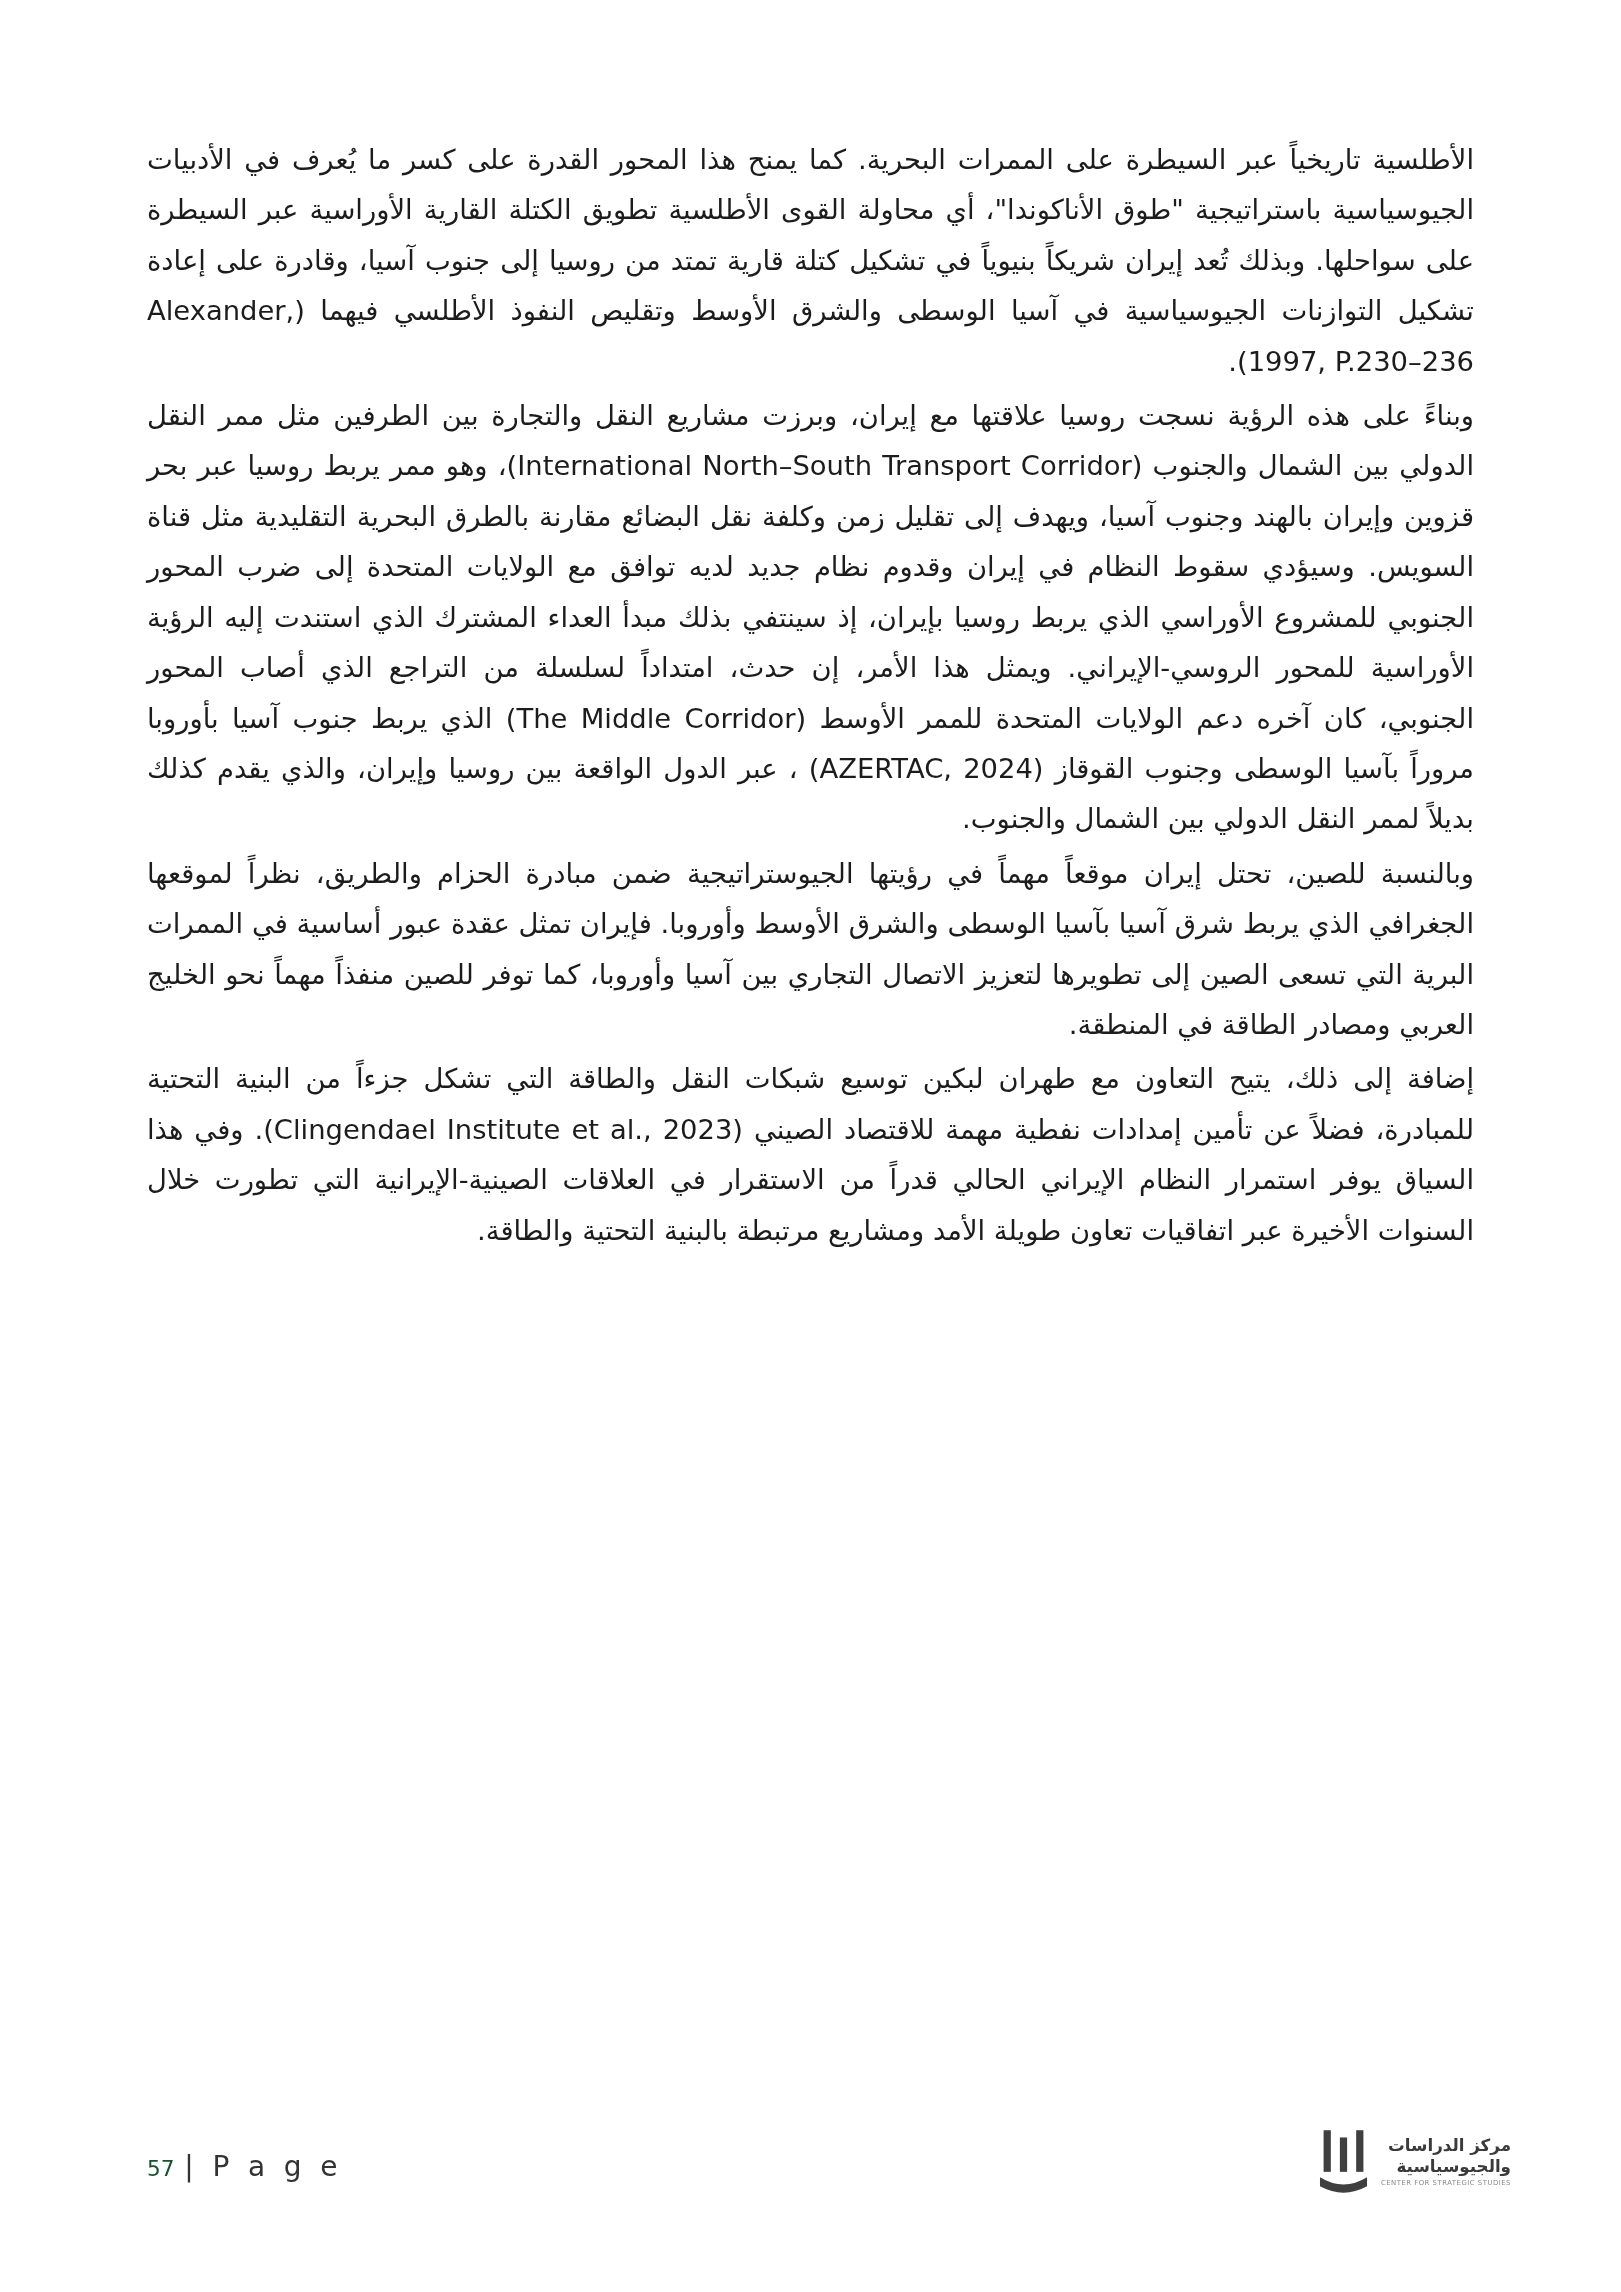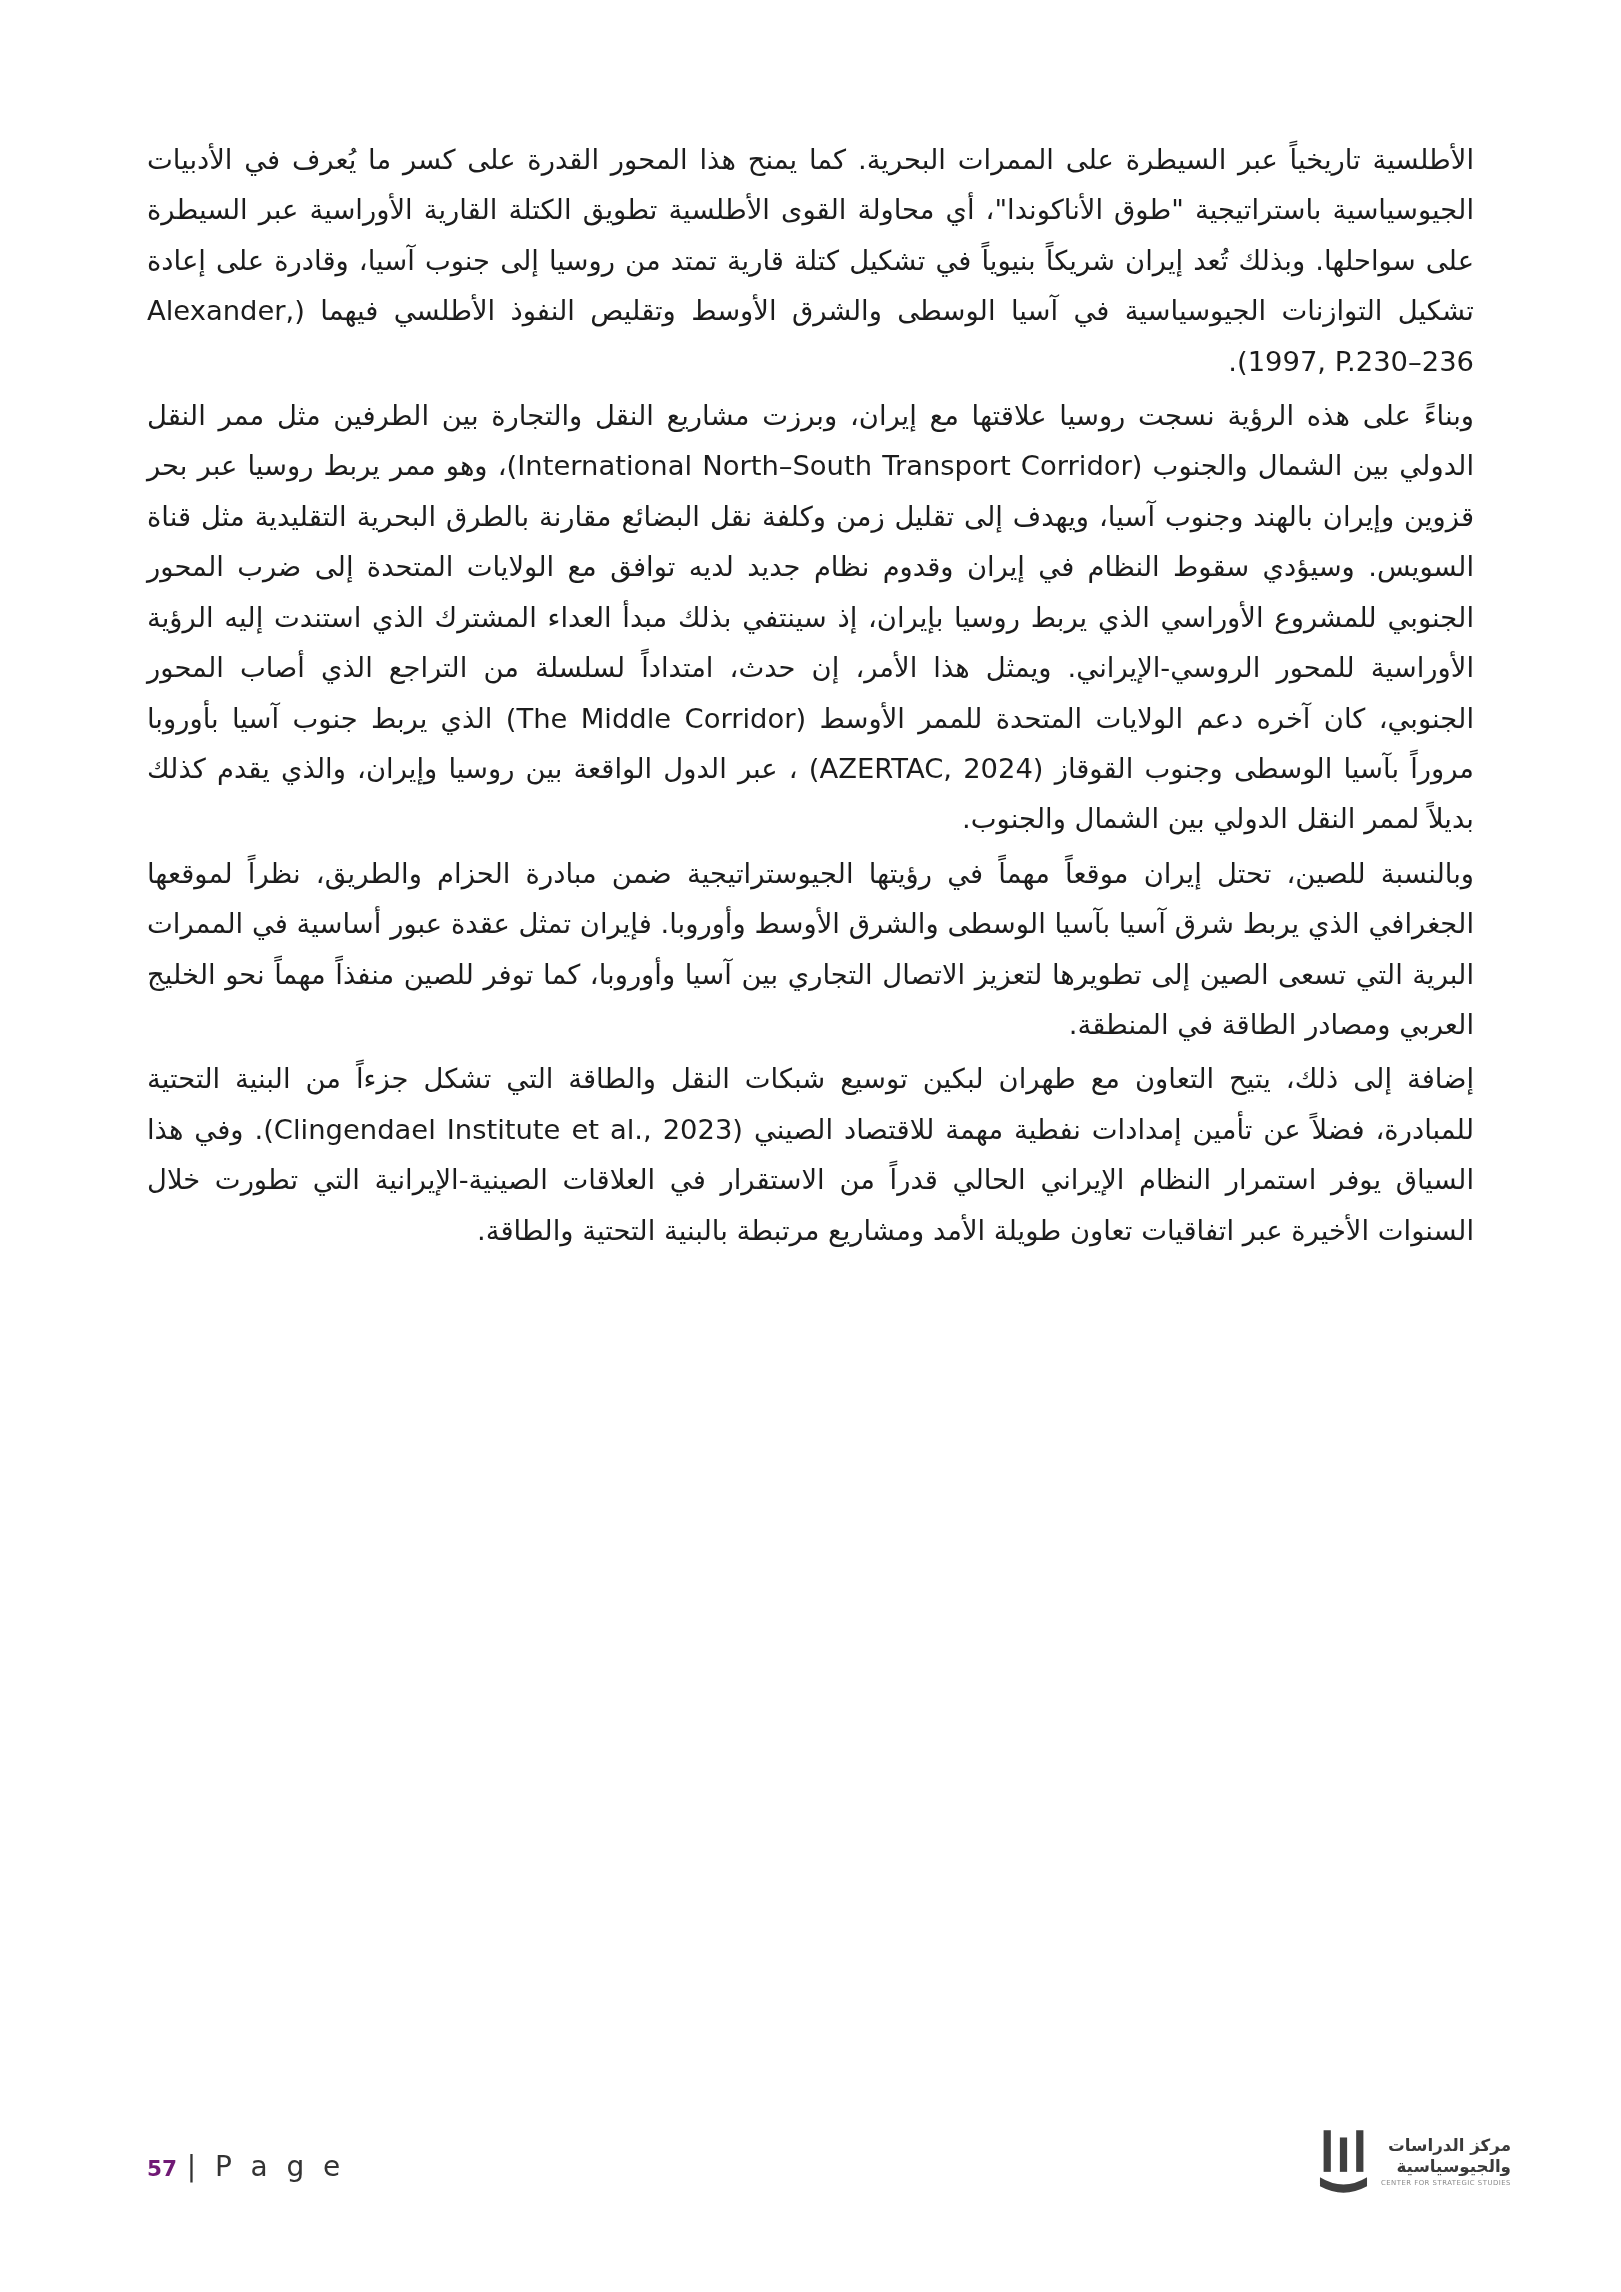--- a/index.html
+++ b/index.html
@@ -35,22 +35,22 @@
     left: 147px;
     bottom: 110px;
     direction: ltr;
     color: #222222;
     font-size: 21.6px;
     display: flex;
     align-items: baseline;
     gap: 9.8px;
   }
   .footer .pagenum {
-    font-weight: bold;
-    color: #701a75;
+    font-weight: normal;
+    color: #14532d;
   }
   .footer .pagelabel {
     letter-spacing: 4.9px;
     color: #333333;
     font-size: 28px;
   }
   .logo {
     position: absolute;
     right: 110px;
     bottom: 94px;

